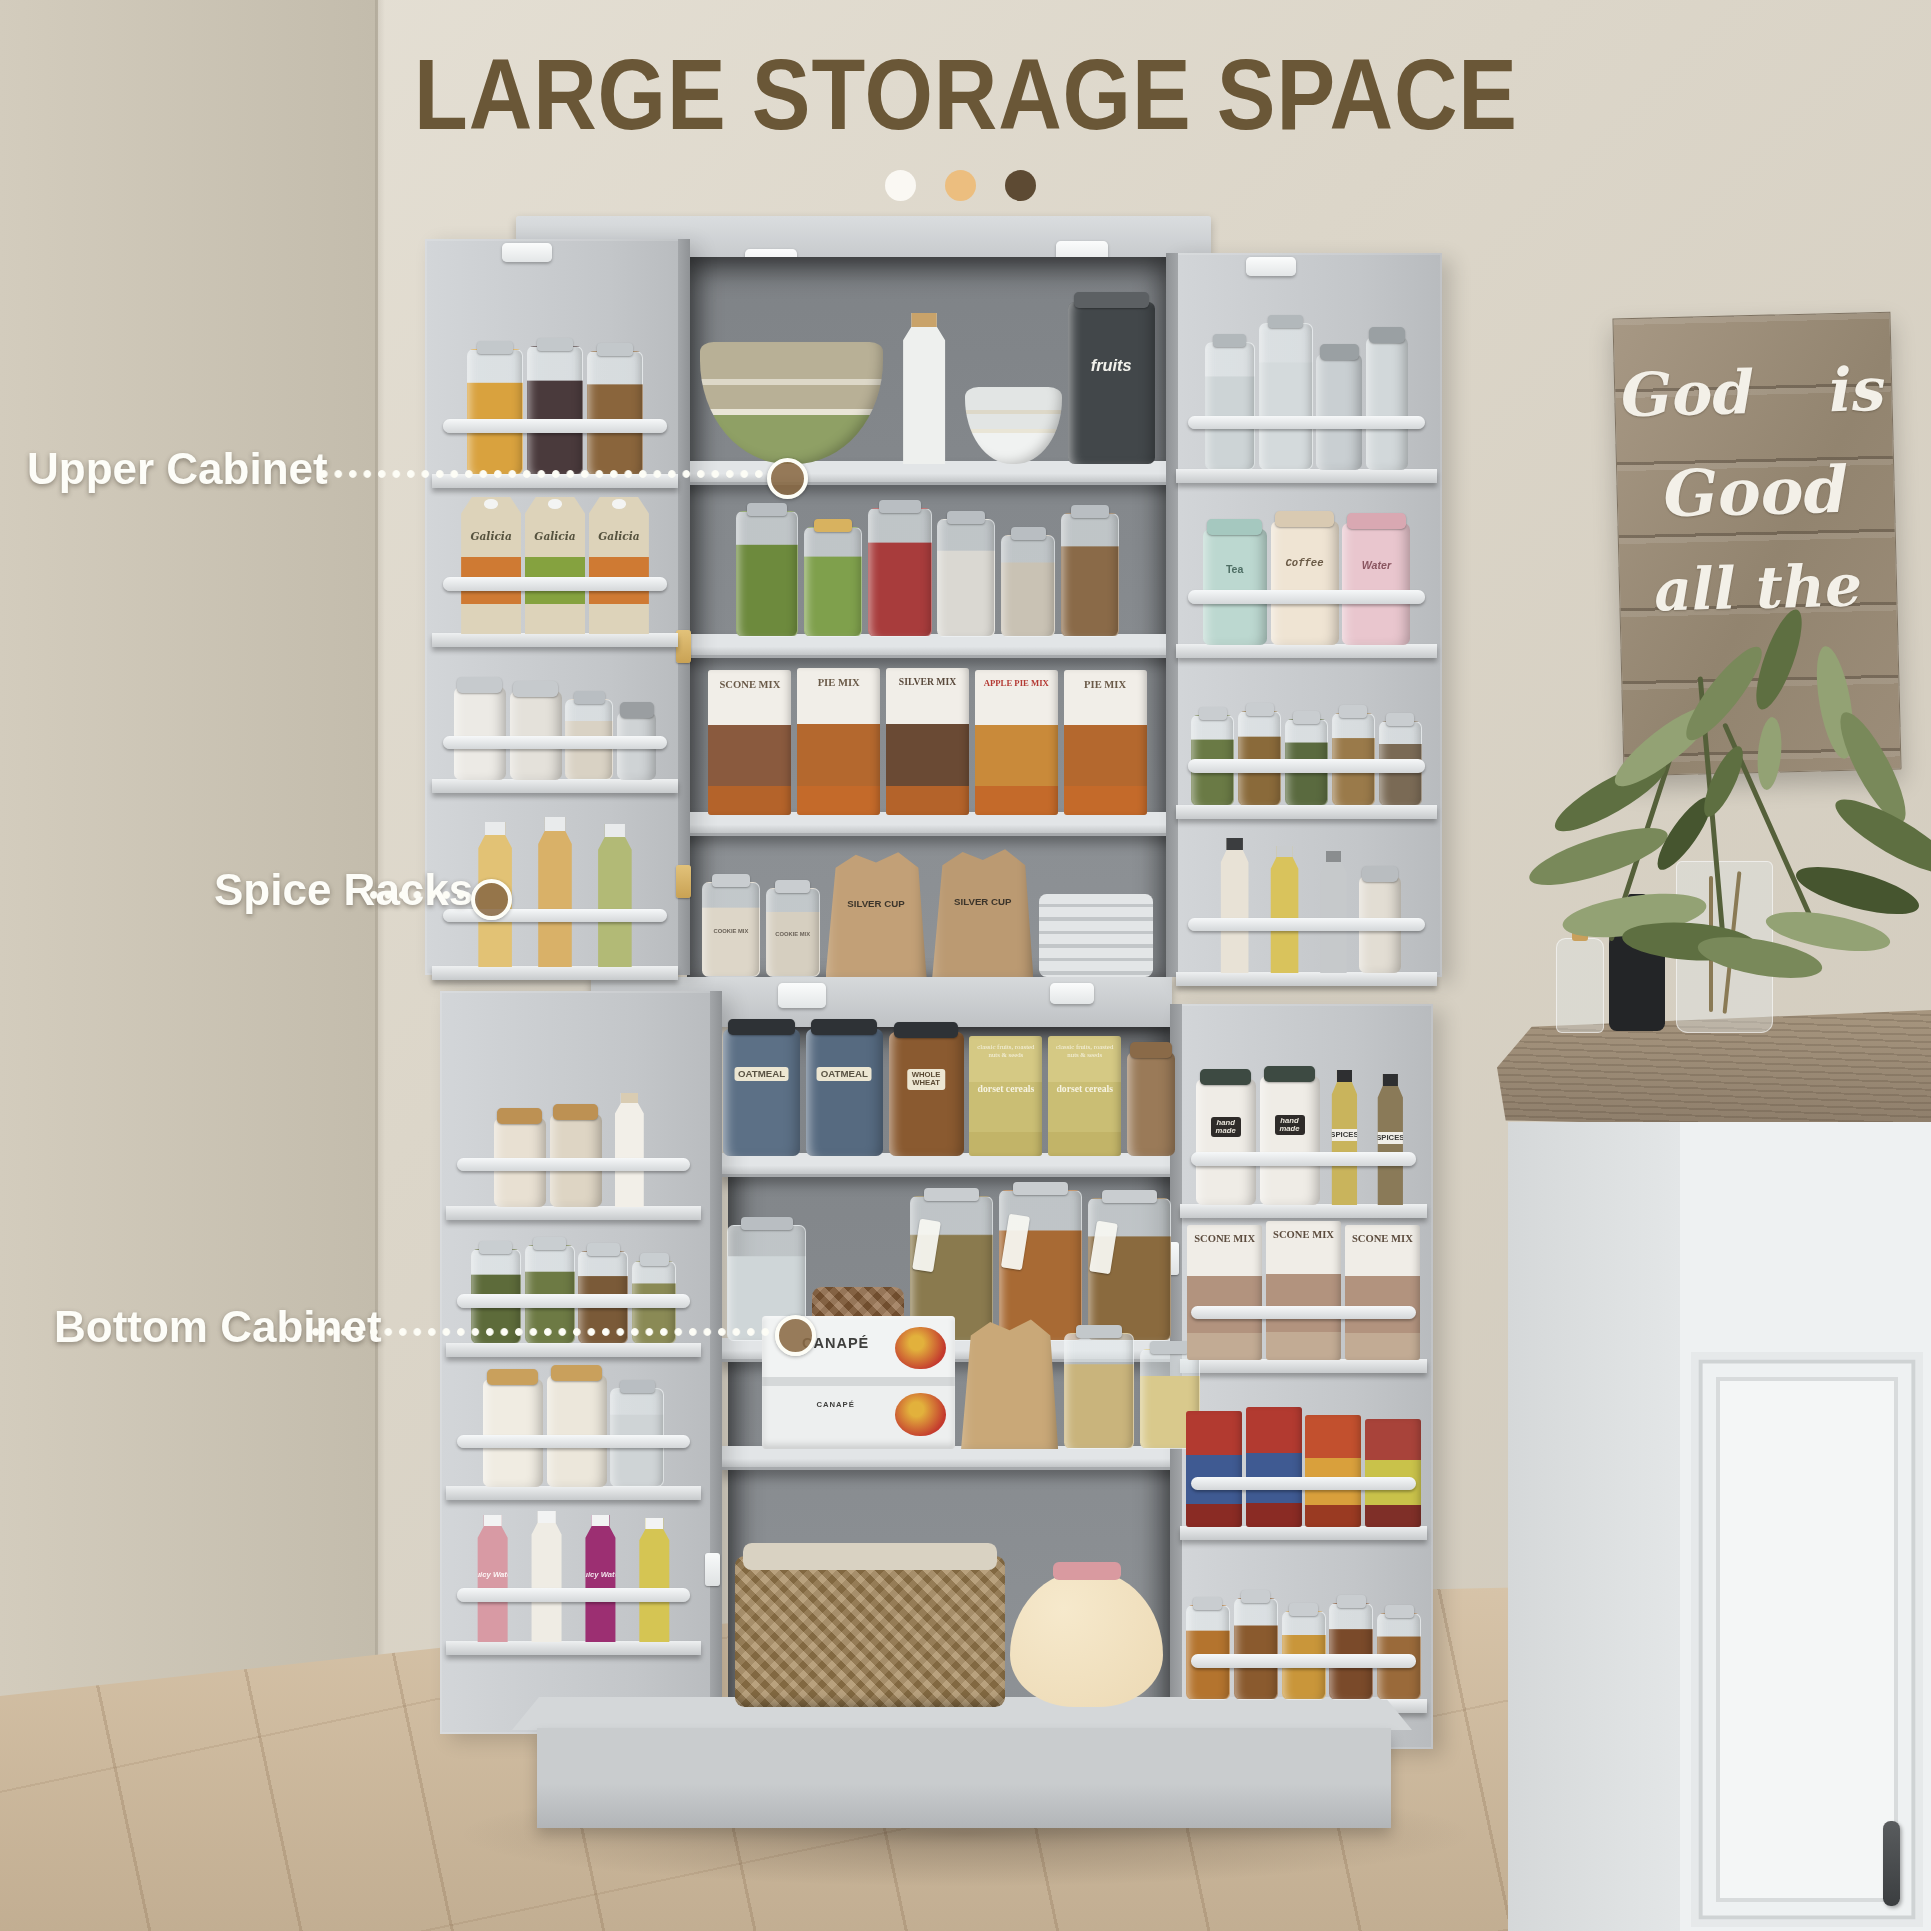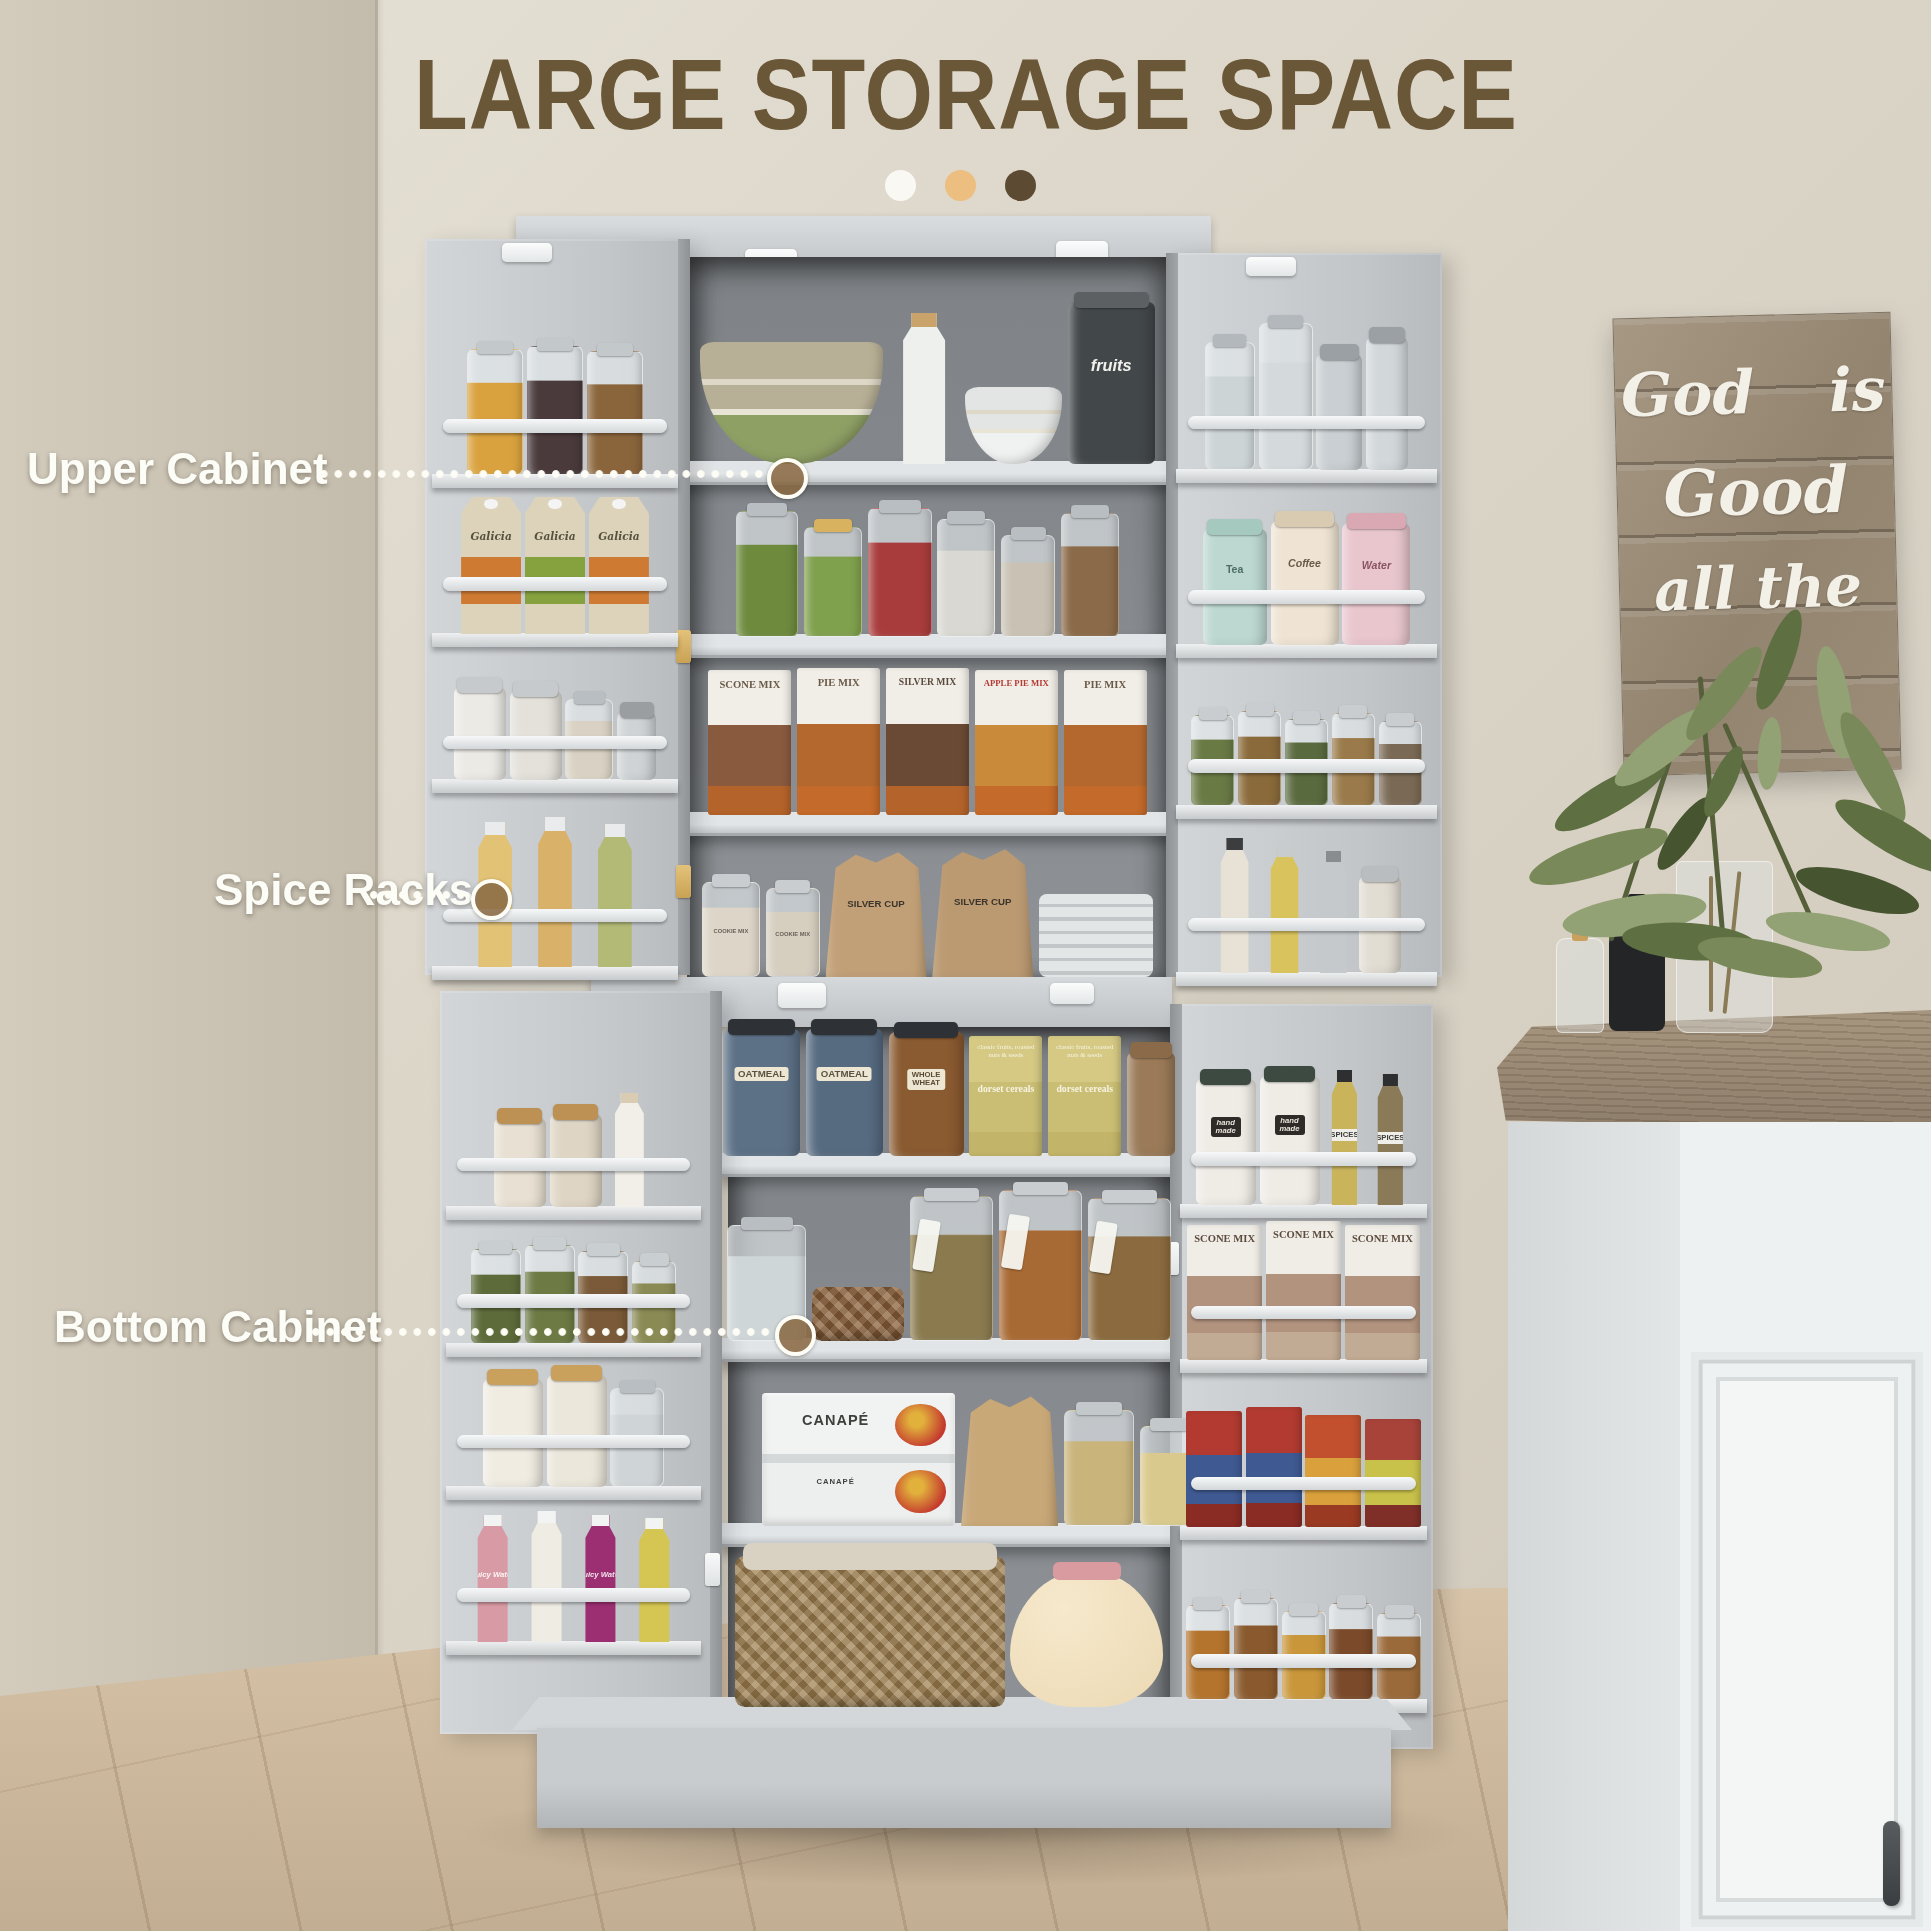--- a/index.html
+++ b/index.html
@@ -263,21 +263,21 @@
       <div class="obj t-jar" style="width: 81px; height: 143px; --c: #8a7a4e; --cap: #c9cdd0;">
         <i class="tag"></i>
       </div>
       <div class="obj t-jar" style="width: 81px; height: 149px; --c: #a86a34; --cap: #c9cdd0;">
         <i class="tag"></i>
       </div>
       <div class="obj t-jar" style="width: 81px; height: 141px; --c: #8a6a3e; --cap: #c9cdd0;">
         <i class="tag"></i>
       </div>
     </div>
-  <div class="shelf-space" style="left:730px;top:1385px;width:502px;height:141px">
+  <div class="shelf-space" style="left:730px;top:1308px;width:502px;height:141px">
       <div class="obj t-canape" style="width: 193px; height: 133px; --c: #eef0f0;">
         <span class="lbl" style="color: rgb(63, 63, 61); font-size: 14.5px;">CANAPÉ</span>
         <span class="lbl lbl2" style="color: rgb(63, 63, 61); font-size: 7.7px;">CANAPÉ</span>
       </div>
       <div class="obj t-bag" style="width: 97px; height: 135px; --c: #c9a878;"></div>
       <div class="obj t-jar" style="width: 68px; height: 114px; --c: #c9b47c; --cap: #c3c8cb;"></div>
       <div class="obj t-jar" style="width: 58px; height: 98px; --c: #d9c98c; --cap: #c3c8cb;"></div>
     </div>
   <div class="shelf-space no-shelf" style="left:730px;top:1549px;width:438px;height:158px">
       <div class="obj t-basket" style="width: 270px; height: 151px; --c: #a08050; --cap: #d9d2c2;"></div>
@@ -355,21 +355,21 @@
   <div class="rack-row" style="left:1180px;top:319px;width:253px;height:151px">
       <div class="obj t-jar" style="width: 48px; height: 126px; --c: #cdd4d6; --cap: #b2b8bb;"></div>
       <div class="obj t-jar" style="width: 52px; height: 145px; --c: #d4dadc; --cap: #b2b8bb;"></div>
       <div class="obj t-can" style="width: 46px; height: 116px; --c: #c9cfd2; --cap: #9aa0a3;"></div>
       <div class="obj t-can" style="width: 42px; height: 133px; --c: #d2d8da; --cap: #9aa0a3;"></div>
     </div>
   <div class="rack-row" style="left:1180px;top:492px;width:253px;height:153px">
       <div class="obj t-can" style="width: 64px; height: 116px; --c: #bcd8d0; --cap: #a5c8bf;">
         <span class="lbl" style="color: rgb(78, 110, 100); font-size: 10.6px;">Tea</span>
       </div>
-      <div class="obj t-can" style="width: 68px; height: 124px; --c: #efe4d3; --cap: #d9cab2;">
+      <div class="obj t-can" style="width: 68px; height: 124px; font-family: Liberation Mono, monospace; --c: #efe4d3; --cap: #d9cab2;">
         <span class="lbl" style="color: rgb(106, 90, 70); font-size: 10.6px; font-style: italic;">Coffee</span>
       </div>
       <div class="obj t-can" style="width: 68px; height: 122px; --c: #e9c6ce; --cap: #d9a8b2;">
         <span class="lbl" style="color: rgb(138, 85, 96); font-size: 10.6px; font-style: italic;">Water</span>
       </div>
     </div>
   <div class="rack-row" style="left:1180px;top:682px;width:253px;height:124px">
       <div class="obj t-jar" style="width: 41px; height: 89px; --c: #6a7a45; --cap: #c9cdd0;"></div>
       <div class="obj t-jar" style="width: 41px; height: 93px; --c: #8a6a3a; --cap: #c9cdd0;"></div>
       <div class="obj t-jar" style="width: 41px; height: 85px; --c: #5a6a3f; --cap: #c9cdd0;"></div>

